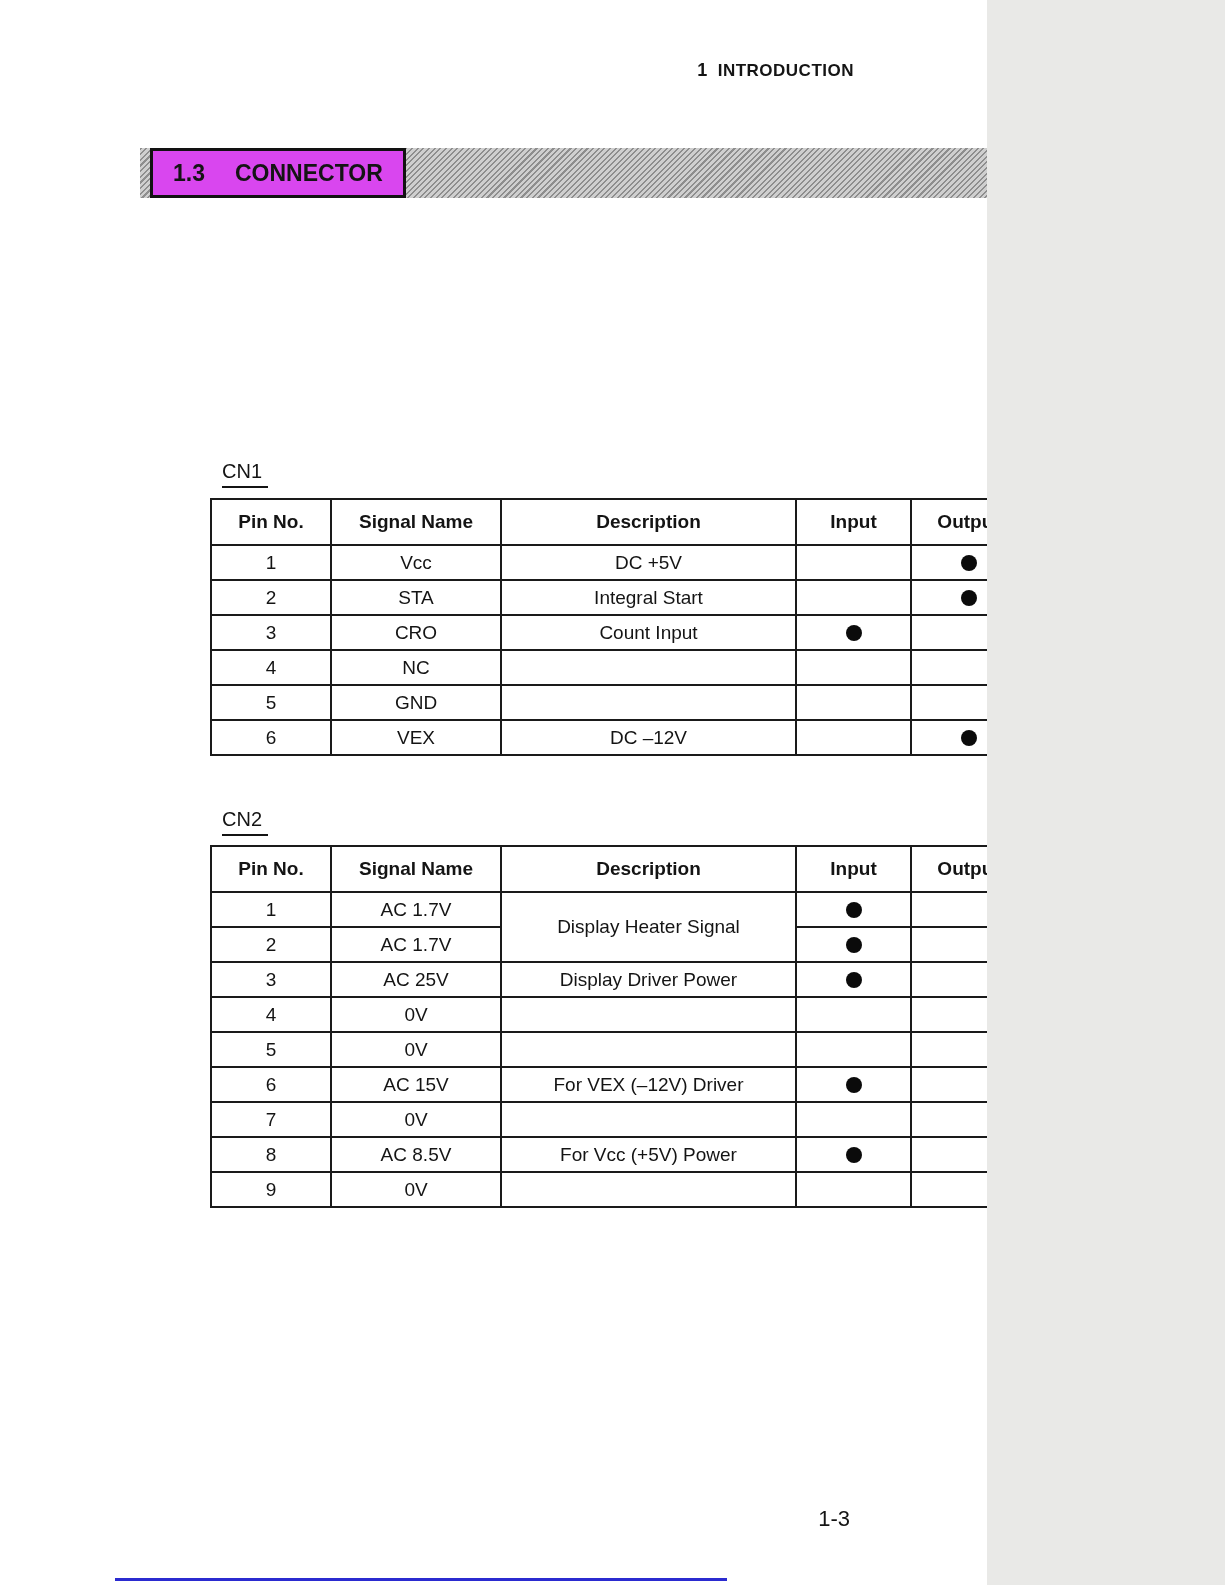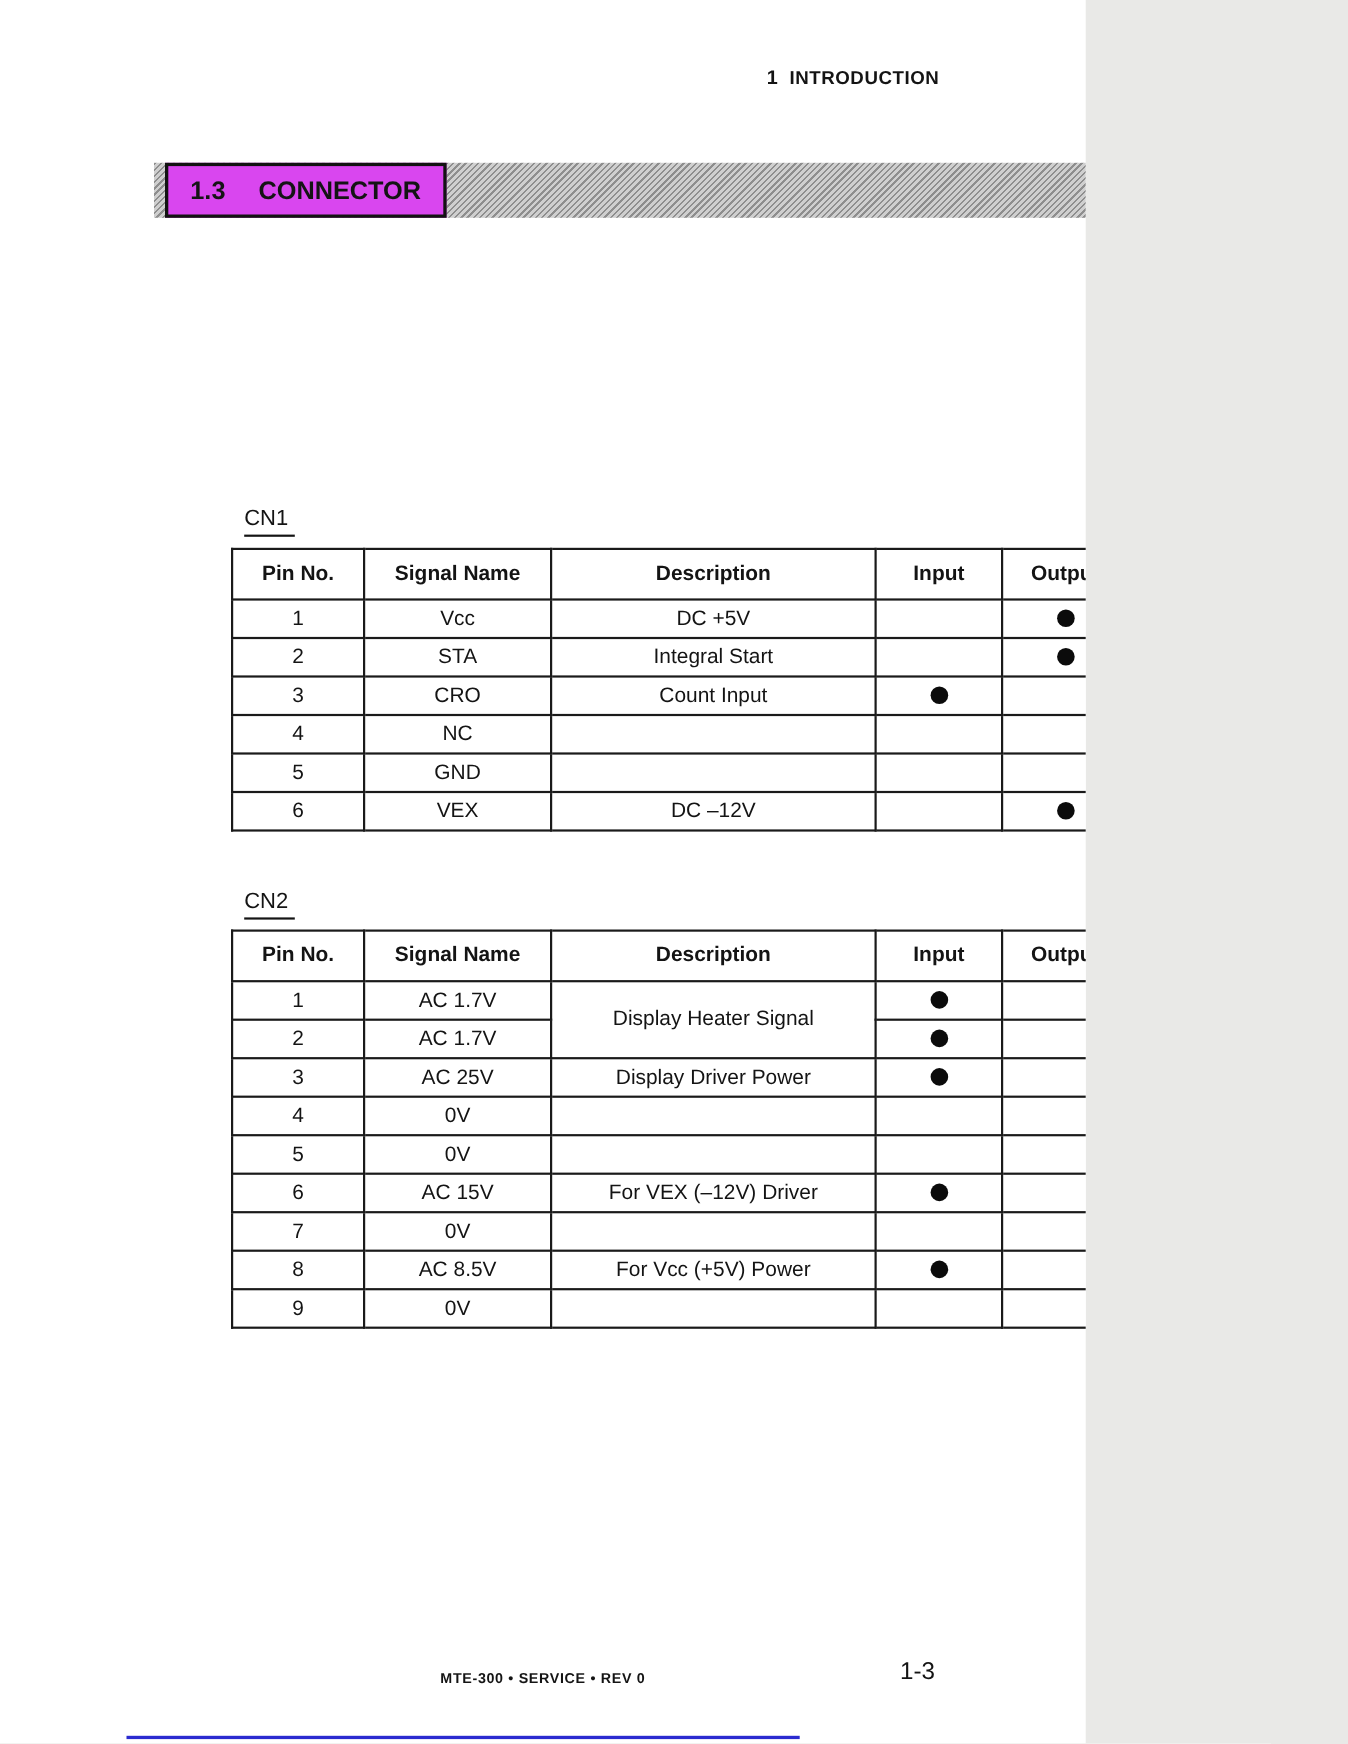--- a/index.html
+++ b/index.html
@@ -233,17 +233,16 @@
         <tr>
           <td>9</td>
           <td>0V</td>
           <td></td>
           <td></td>
           <td></td>
         </tr>
       </tbody>
   </table>
 
-  <div class="footer-center">MTE-300 • SERVICE • REV 0</div>
   <div class="page-number">1-3</div>
   <div class="scan-line"></div>
 
 </div>
 
 </body></html>

